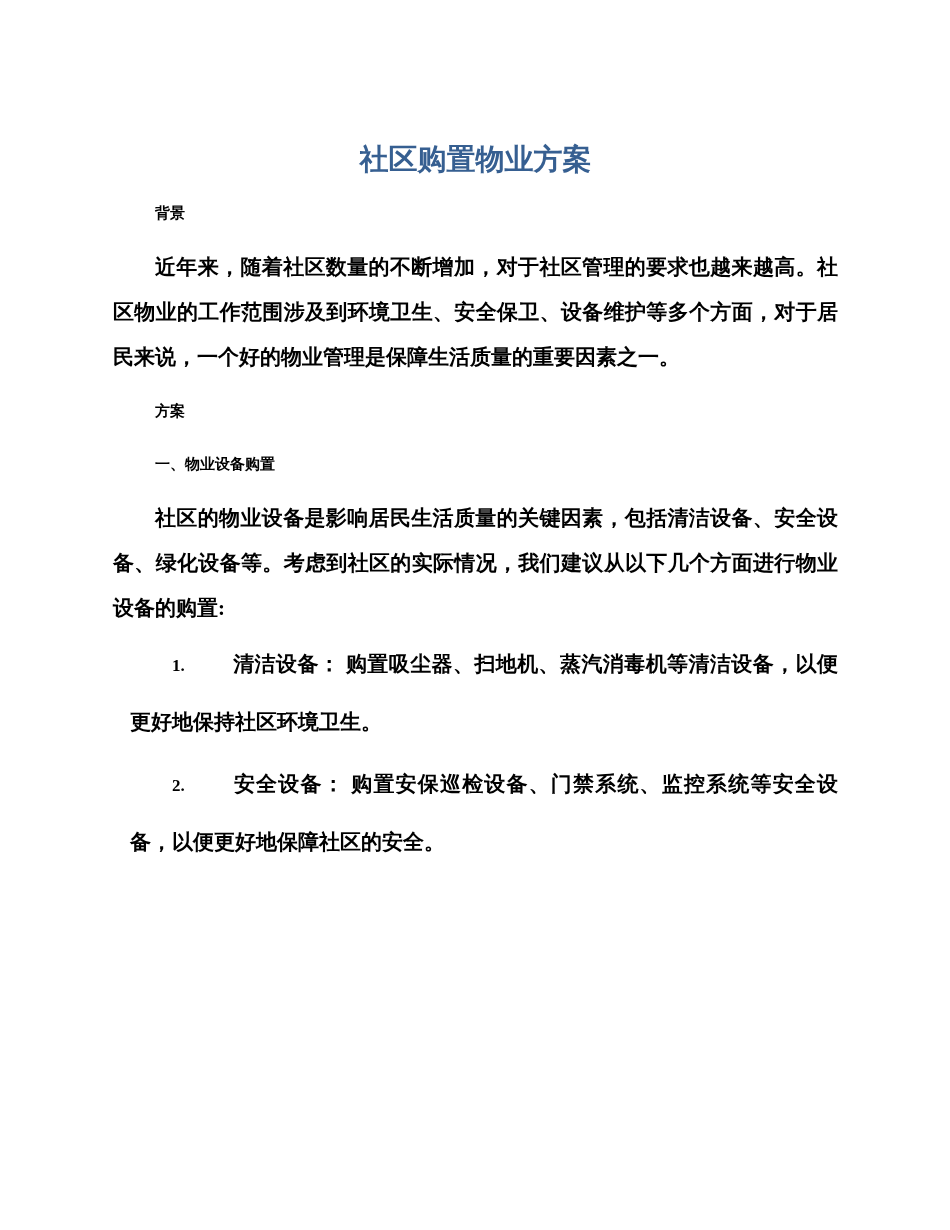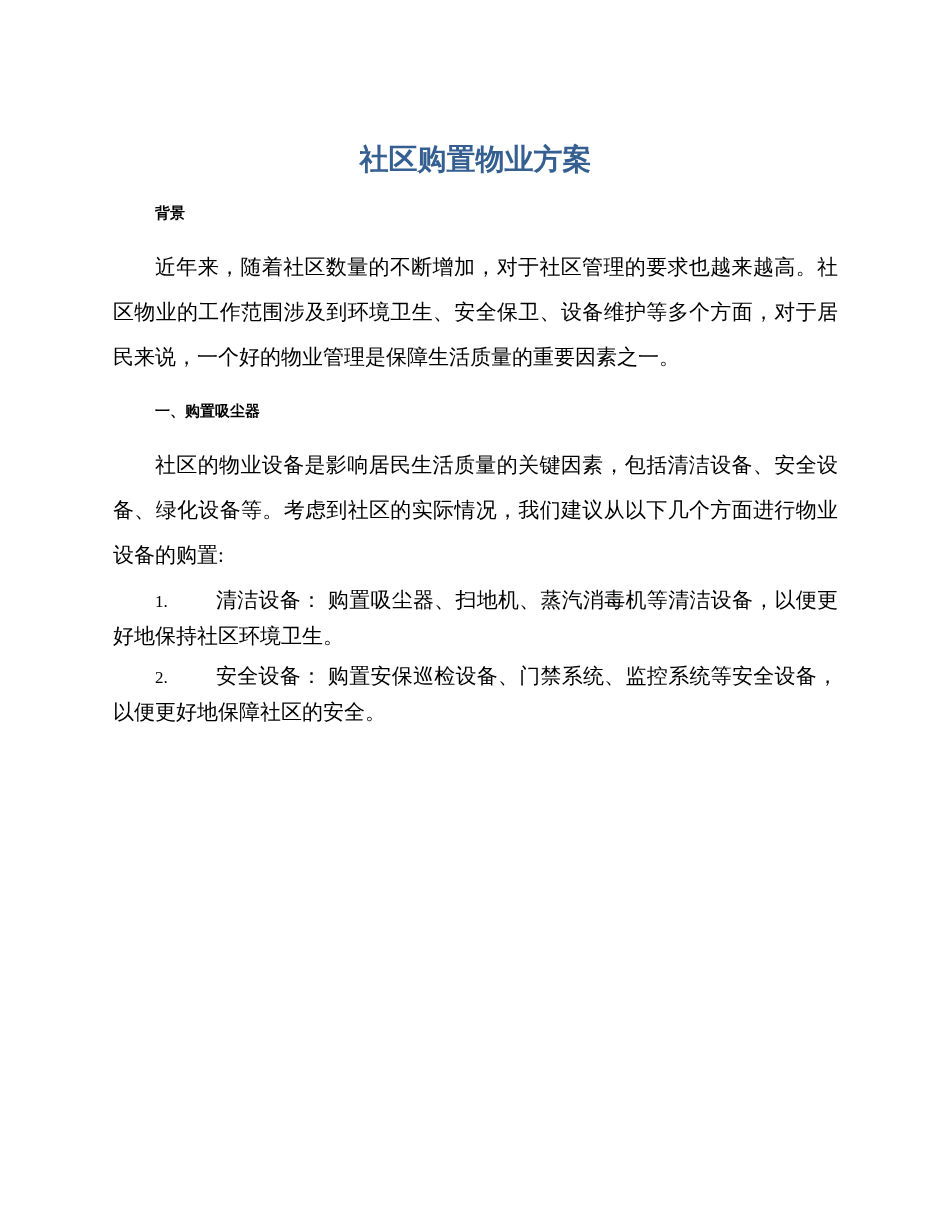--- a/index.html
+++ b/index.html
@@ -36,28 +36,30 @@
     margin: 8px 0 0 0;
     text-indent: 42px;
   }
   .body-para {
     font-size: 21px;
     line-height: 45px;
     margin: 10px 0 0 0;
     text-align: justify;
     text-justify: inter-ideograph;
     text-indent: 42px;
+    font-weight: bold;
   }
   .list-para {
     font-size: 21px;
-    line-height: 35px;
-    margin: 5px 0 0 0;
+    line-height: 57px;
+    margin: 5px 0 0 17px;
     text-align: justify;
     text-justify: inter-ideograph;
     text-indent: 42px;
+    font-weight: bold;
   }
   .list-num {
     font-family: "Liberation Serif", serif;
     font-size: 17px;
   }
   .tab-gap {
     display: inline-block;
     width: 48px;
   }
 </style>
@@ -66,22 +68,23 @@
 
 <div class="page">
 
   <h1 class="title">社区购置物业方案</h1>
 
   <h2 class="heading">背景</h2>
 
   <p class="body-para">近年来，随着社区数量的不断增加，对于社区管理的要求也越来越高。社区物业的工作范围涉及到环境卫生、安全保卫、设备维护等多个方面，对于居民来说，一个好的物业管理是保障生活质量的重要因素之一。</p>
 
 
+  <h2 class="heading">方案</h2>
 
-  <h2 class="heading">一、购置吸尘器</h2>
+  <h2 class="heading">一、物业设备购置</h2>
 
   <p class="body-para">社区的物业设备是影响居民生活质量的关键因素，包括清洁设备、安全设备、绿化设备等。考虑到社区的实际情况，我们建议从以下几个方面进行物业设备的购置:</p>
 
   <p class="list-para"><span class="list-num">1.</span><span class="tab-gap"></span><span>清洁设备： 购置吸尘器、扫地机、蒸汽消毒机等清洁设备，以便更好地保持社区环境卫生。</span></p>
 
   <p class="list-para"><span class="list-num">2.</span><span class="tab-gap"></span><span>安全设备： 购置安保巡检设备、门禁系统、监控系统等安全设备，以便更好地保障社区的安全。</span></p>
 
 
 </div>
 

